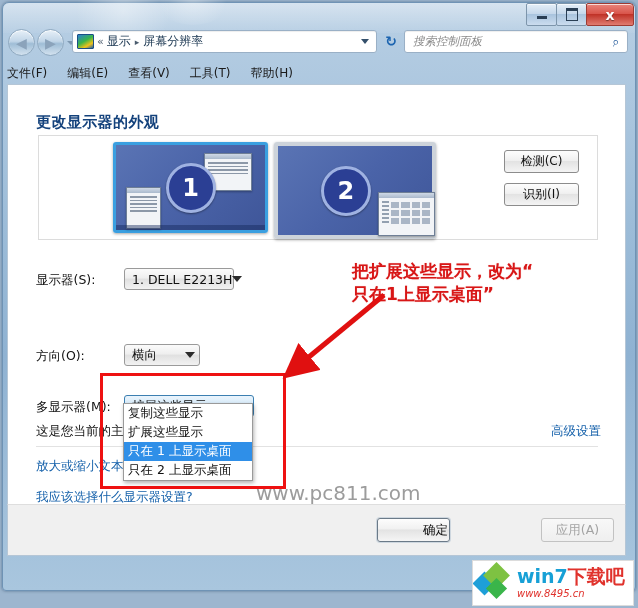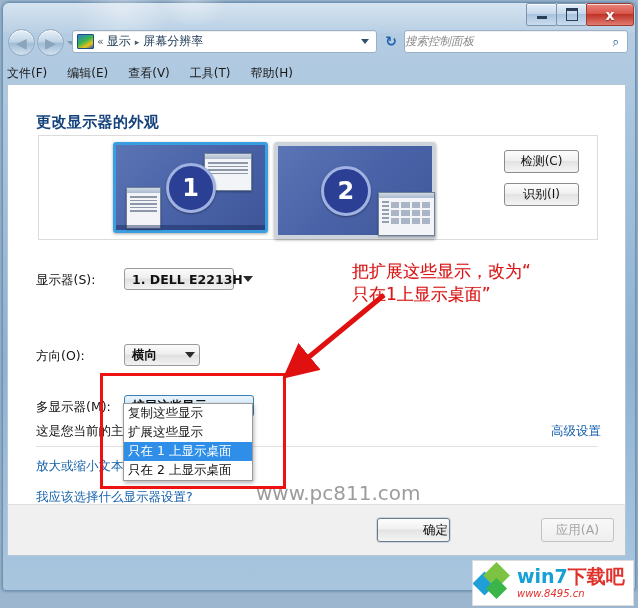--- a/index.html
+++ b/index.html
@@ -88,21 +88,21 @@
     position:absolute;left:381px;top:5px;width:20px;height:20px;
     display:flex;align-items:center;justify-content:center;
     color:#1c64b0;font-size:14px;font-weight:bold;
   }
   .searchbox{
     position:absolute;left:404px;top:4px;width:224px;height:23px;
     background:#fff;border:1px solid #9ab0c6;border-radius:3px;
     display:flex;align-items:center;box-sizing:border-box;
     box-shadow:inset 0 1px 1px rgba(0,0,0,.07);
   }
-  .searchbox .ph{font-size:11.5px;color:#8a8a8a;font-style:italic;}
+  .searchbox .ph{font-size:11.5px;color:#8a8a8a;font-style:italic;margin-left:8px;}
   .searchbox .mag{margin-left:auto;margin-right:8px;color:#2a5f9e;font-size:13px;transform:rotate(-12deg);}
 
   
   .menubar{
     position:absolute;left:7px;top:62px;width:619px;height:22px;
     display:flex;align-items:center;
   }
   .menuitem{font-size:12px;color:#1a1a1a;margin-right:20px;white-space:nowrap;}
 
   
@@ -172,21 +172,21 @@
   
   .frow{position:absolute;left:0;width:100%;height:26px;padding-left:25px;}
   .flabel{position:absolute;left:28px;font-size:12.5px;color:#111;white-space:nowrap;}
   .combo{
     position:absolute;height:22px;
     border:1px solid #9a9a9a;border-radius:3px;box-sizing:border-box;
     background:linear-gradient(180deg,#fbfbfb 0%,#eeeeee 46%,#e0e0e0 50%,#f2f2f2 100%);
     display:flex;align-items:center;padding:0 4px 0 7px;
     font-size:12.5px;color:#111;
   }
-  .combo .ctext{white-space:nowrap;font-weight:bold;}
+  .combo .ctext{white-space:nowrap;}
   .combo .ccaret{
     margin-left:auto;width:0;height:0;
     border-left:5px solid transparent;border-right:5px solid transparent;border-top:6px solid #2b2b2b;
   }
   .combo.focused{
     border:1px solid #3c7fb1;
     background:linear-gradient(180deg,#eaf4fc 0%,#d6ebfa 46%,#bfdff7 50%,#e2f1fc 100%);
   }
 
   
@@ -225,20 +225,21 @@
 
   
   .red-rect{
     position:absolute;left:100px;top:373px;width:186px;height:116px;
     border:3px solid #ee1111;box-sizing:border-box;z-index:40;
   }
   .red-note{
     position:absolute;left:352px;top:260px;width:268px;
     color:#d81616;font-size:17px;line-height:1.38;z-index:40;
     text-shadow:0 0 1px rgba(216,22,22,.35);
+    font-weight:bold;
   }
   .red-note div{white-space:nowrap;}
   .arrow-svg{position:absolute;left:280px;top:290px;z-index:40;}
 
   
   .wm-url{
     position:absolute;left:248px;top:396px;font-size:20px;color:#9c9c9c;
     font-family:"DejaVu Sans","Liberation Sans",sans-serif;z-index:20;
   }
 

